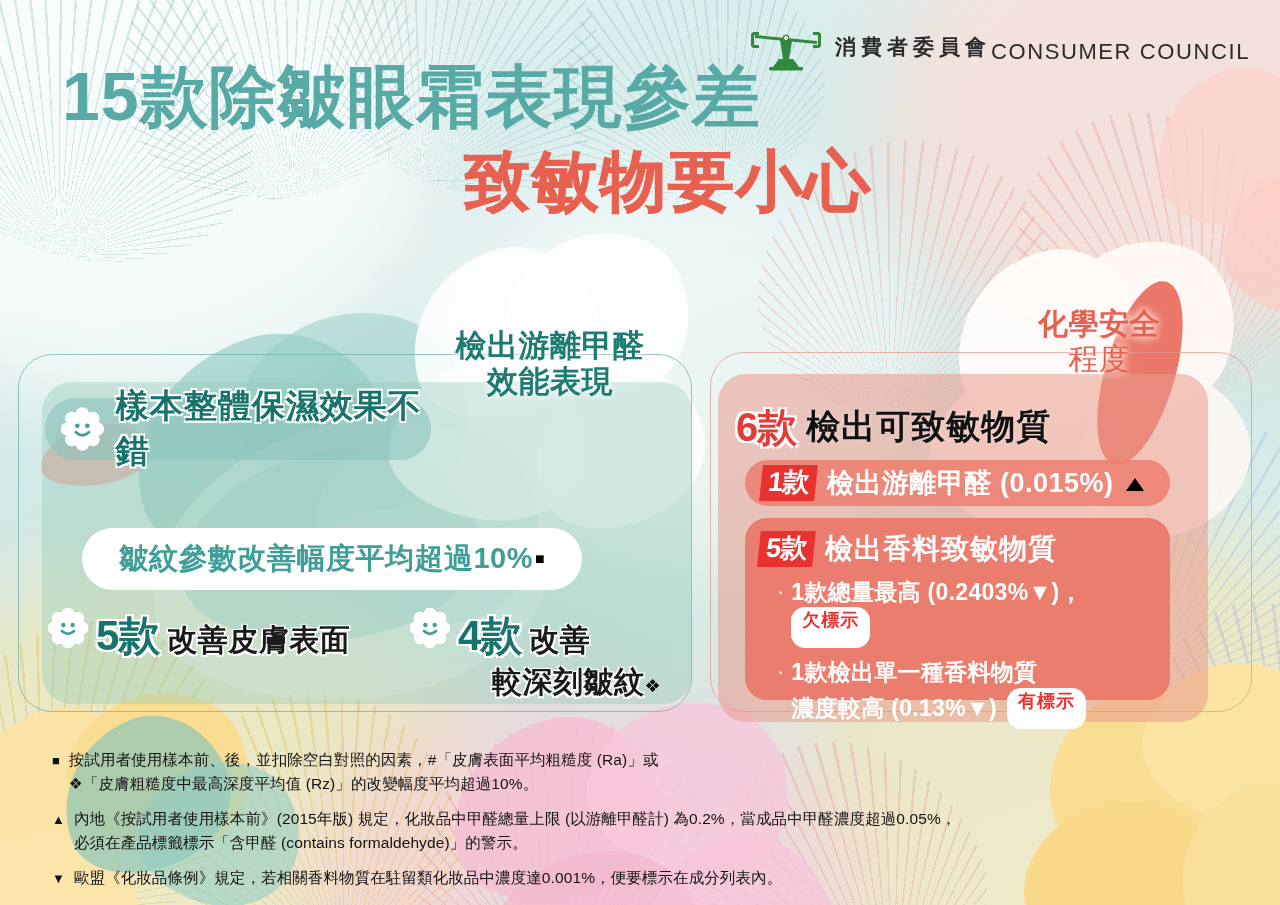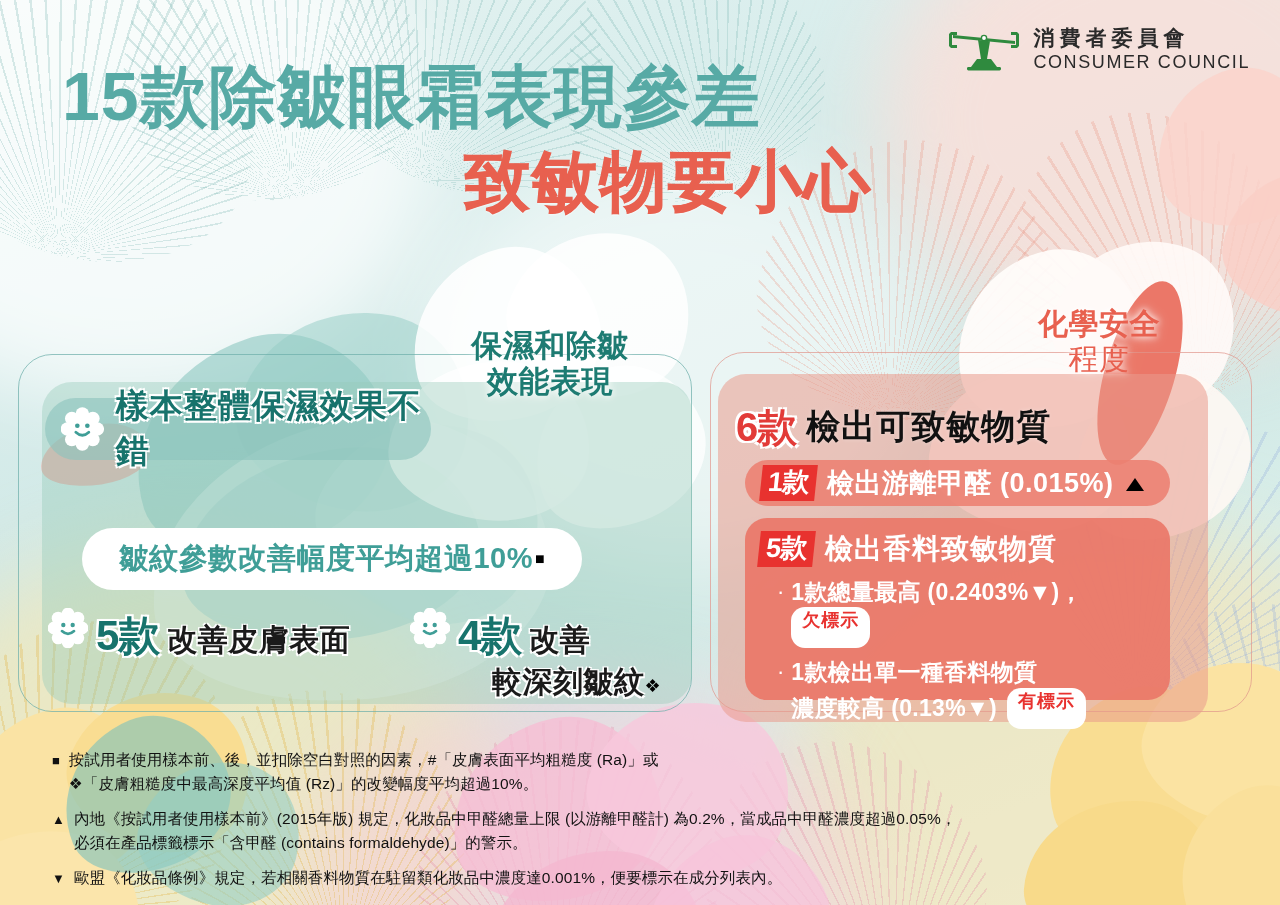--- a/index.html
+++ b/index.html
@@ -42,23 +42,23 @@
   .fan-lines.coral{background:repeating-conic-gradient(from 200deg at 50% 100%,
       rgba(232,140,120,.26) 0deg 0.6deg, rgba(0,0,0,0) 0.6deg 3.6deg);}
 
   
   .blob{position:absolute;}
   .blob i{position:absolute;display:block;border-radius:58% 42% 48% 52%/62% 55% 45% 38%;}
 
   
   .logo{position:absolute;right:30px;top:26px;display:flex;align-items:center;gap:12px;}
   .logo-mark{width:74px;height:46px;}
-  .logo-txt{display:flex;flex-direction:column;line-height:1;}
+  .logo-txt{display:flex;line-height:1;}
   .logo-cn{font-size:21px;letter-spacing:5px;color:#2a2a2a;font-weight:700;}
-  .logo-en{font-size:18px;letter-spacing:1.6px;color:#2a2a2a;margin-top:5px;}
+  .logo-en{font-size:22px;letter-spacing:1.6px;color:#2a2a2a;margin-top:5px;}
 
   
   .t1{
     position:absolute;left:62px;top:62px;
     font-size:68px;font-weight:700;letter-spacing:1px;
     color:#57aaa5;line-height:1;
     text-shadow:0 0 2px rgba(255,255,255,.55);
   }
   .t2{
     position:absolute;left:464px;top:148px;
@@ -320,21 +320,21 @@
     </div>
   </div>
 
   <div class="t1">15款除皺眼霜表現參差</div>
   <div class="t2">致敏物要小心</div>
 
   <div class="panel-left-outline"></div>
   <div class="panel-left"></div>
 
   <div class="head-left">
-    <div>保濕和除皺</div>
+    <div>檢出游離甲醛</div>
     <div>效能表現</div>
   </div>
 
   <div class="chip-moist">
     <svg width="46" height="46" viewBox="0 0 46 46">
       <g fill="#ffffff">
         <circle cx="23" cy="7" r="7.4"></circle>
           <circle cx="34.3" cy="11.7" r="7.4"></circle>
         <circle cx="39" cy="23" r="7.4"></circle>
           <circle cx="34.3" cy="34.3" r="7.4"></circle>

